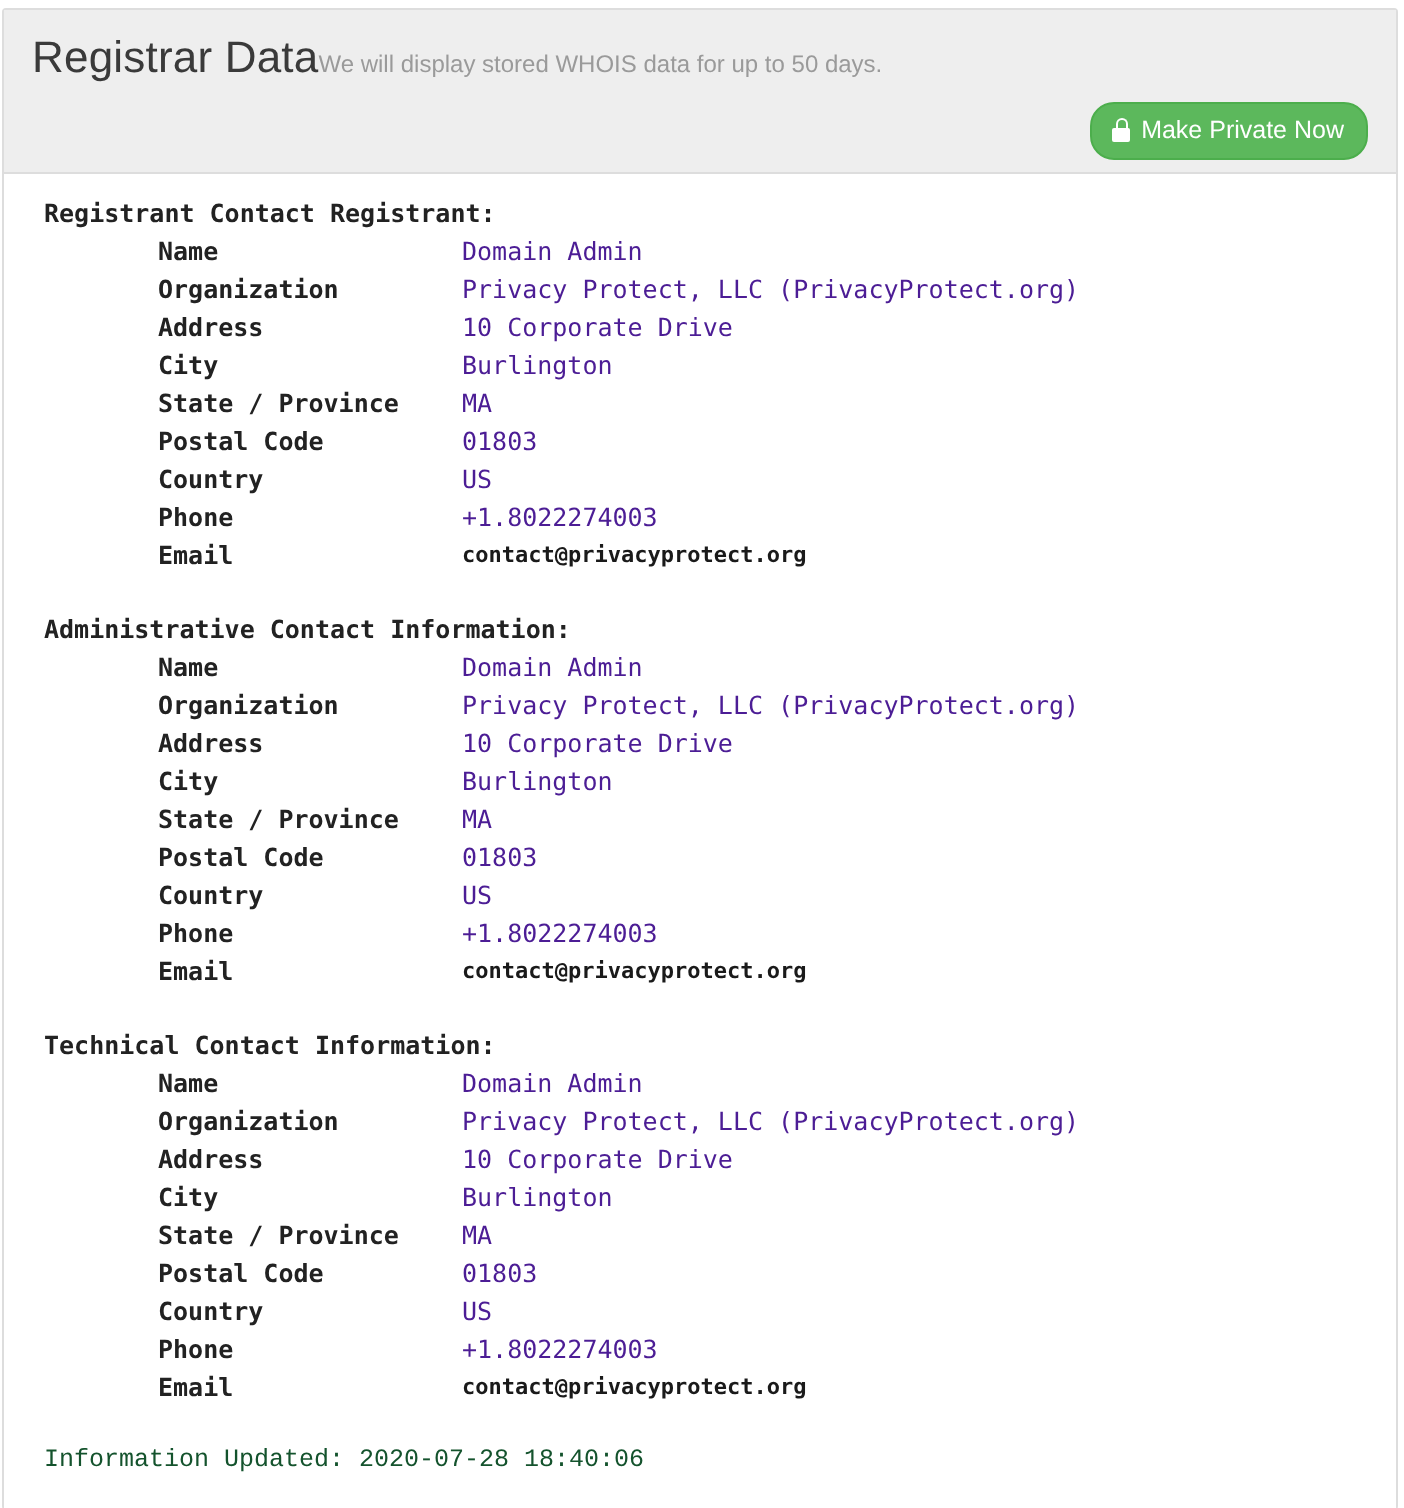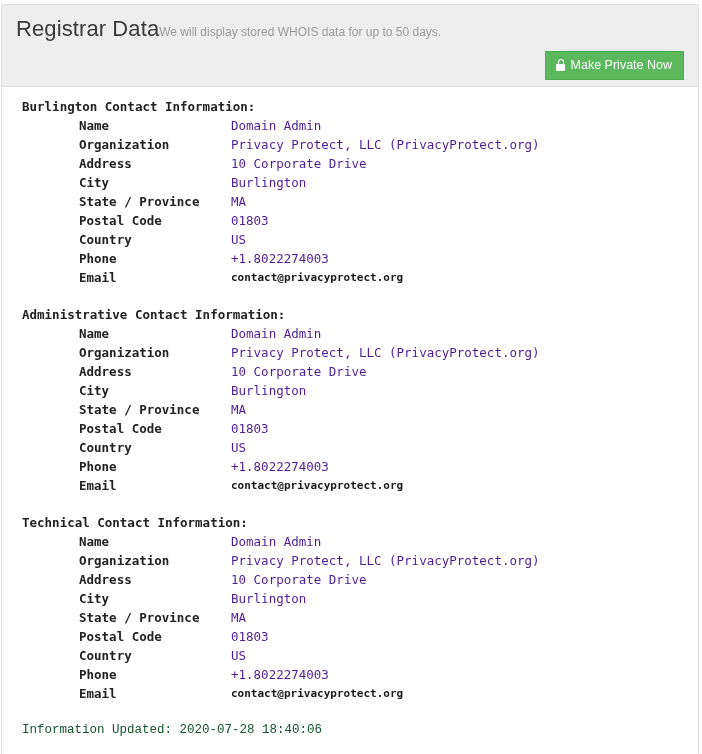--- a/index.html
+++ b/index.html
@@ -60,21 +60,21 @@
     right: 14px;
     top: 46px;
     text-align: right;
   }
   .btn-private {
     display: inline-flex;
     align-items: center;
     gap: 5px;
     background: #5cb85c;
     border: 1px solid #4cae4c;
-    border-radius: 0;
+    border-radius: 12px;
     color: #ffffff;
     font-size: 12.5px;
     line-height: 14px;
     padding: 6px 11px 7px 10px;
     cursor: pointer;
     font-family: "Liberation Sans", sans-serif;
     white-space: nowrap;
     text-align: center;
   }
   .lock-ico {
@@ -177,21 +177,21 @@
       <button class="btn-private">
         <span class="lock-ico"></span>
         <span>Make Private Now</span>
       </button>
     </div>
   </div>
 
   <div class="panel-body">
     <div id="sections-host">
         <div class="section">
-          <div class="section-title">Burlington Contact Information:</div>
+          <div class="section-title">Registrant Contact Registrant:</div>
           <div class="field-row">
             <div class="field-label">Name</div>
             <div class="field-value">Domain Admin</div>
           </div>
           <div class="field-row">
             <div class="field-label">Organization</div>
             <div class="field-value">Privacy Protect, LLC (PrivacyProtect.org)</div>
           </div>
           <div class="field-row">
             <div class="field-label">Address</div>

